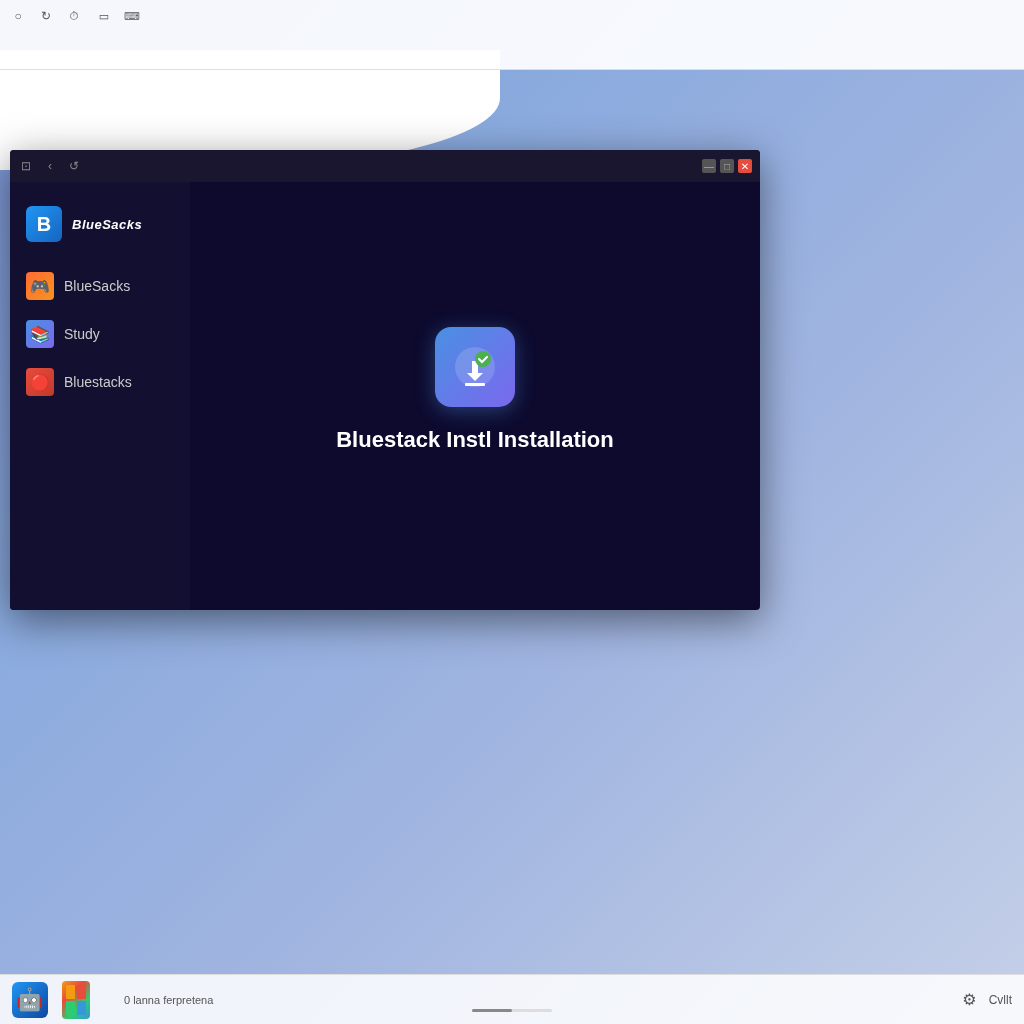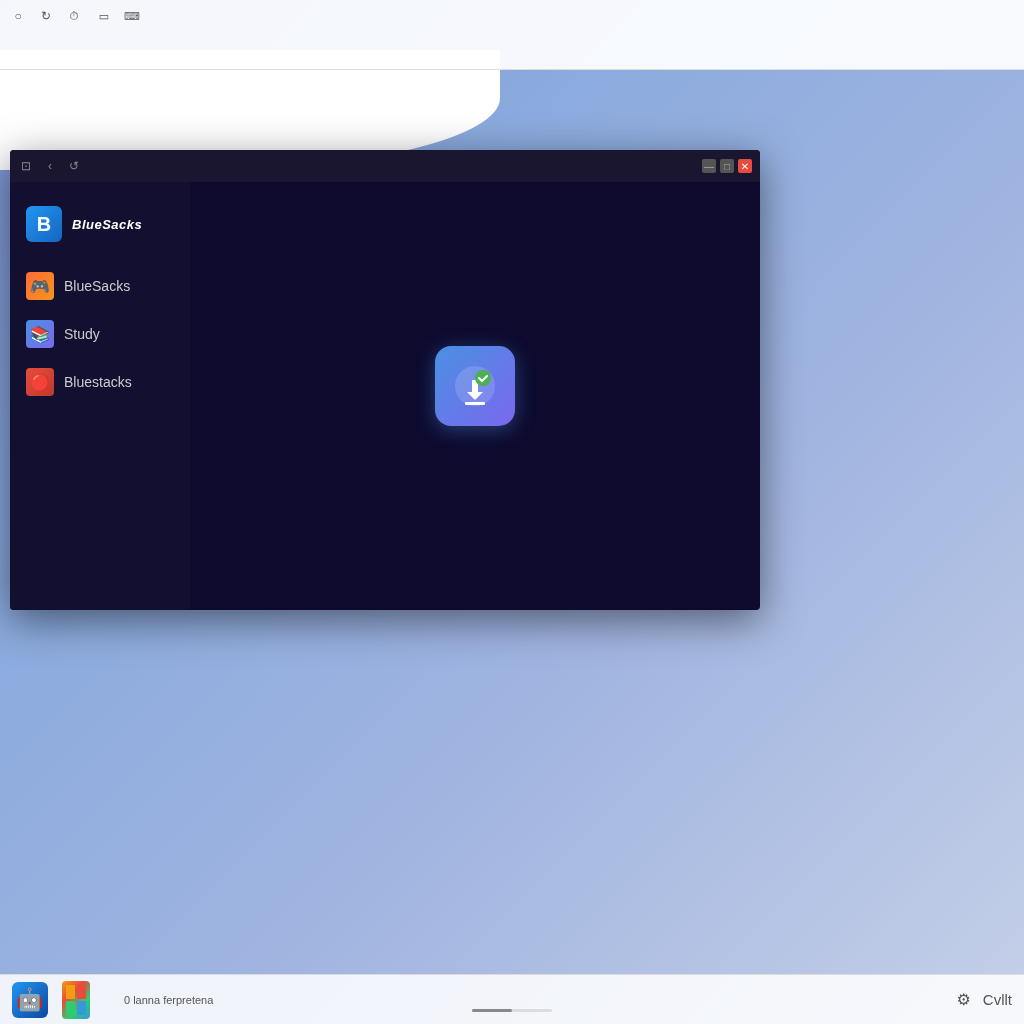--- a/index.html
+++ b/index.html
@@ -333,21 +333,21 @@
       align-items: center;
       gap: 12px;
     }
 
     .tray-icon {
       font-size: 16px;
       color: #555;
     }
 
     .tray-text {
-      font-size: 15px;
+      font-size: 12px;
       color: #555;
     }
 
     .start-area {
       display: flex;
       align-items: center;
       gap: 6px;
     }
 
     .start-icon {
@@ -432,20 +432,21 @@
         <div class="center-icon">
 
           <svg width="44" height="44" viewBox="0 0 44 44">
             <circle cx="22" cy="22" r="20" fill="rgba(255,255,255,0.15)"></circle>
             <path d="M14 28 L22 36 L30 28 L25 28 L25 16 L19 16 L19 28 Z" fill="white"></path>
             <rect x="12" y="38" width="20" height="3" rx="1" fill="white"></rect>
             <circle cx="30" cy="14" r="8" fill="#4CAF50"></circle>
             <path d="M26 14 L29 17 L34 12" stroke="white" stroke-width="2" fill="none" stroke-linecap="round"></path>
           </svg>
         </div>
+        <div class="main-title">Bluestack Instl Installation</div>
       </div>
 
     </div>
   </div>
 
   <div class="taskbar-bottom">
     <div class="start-area">
       <div class="taskbar-app-icon" style="background:linear-gradient(135deg,#2196F3,#0d47a1); font-size:22px;">
         🤖
       </div>

